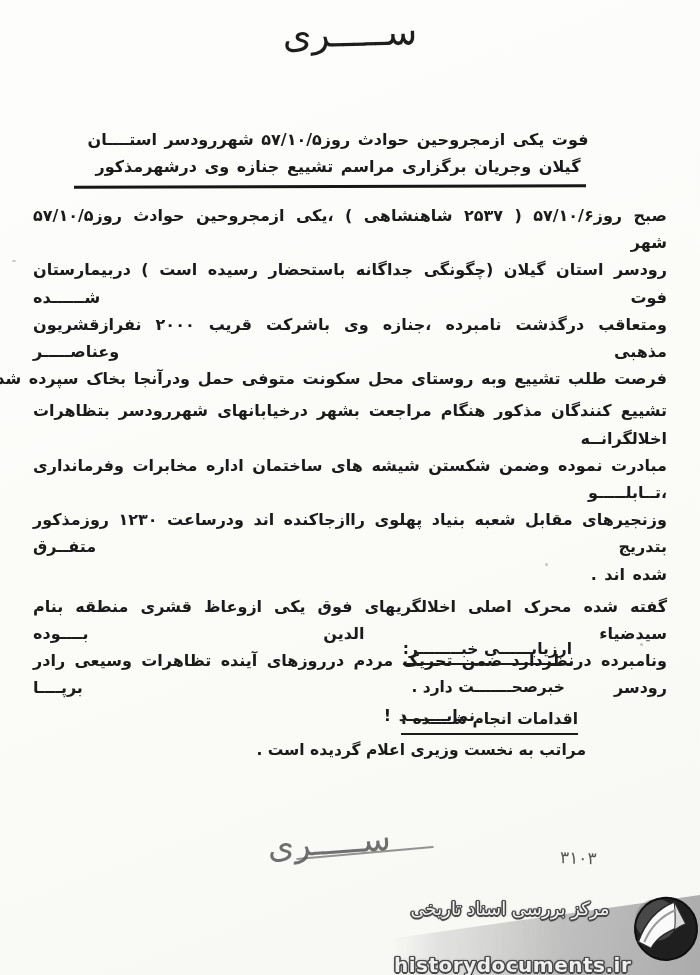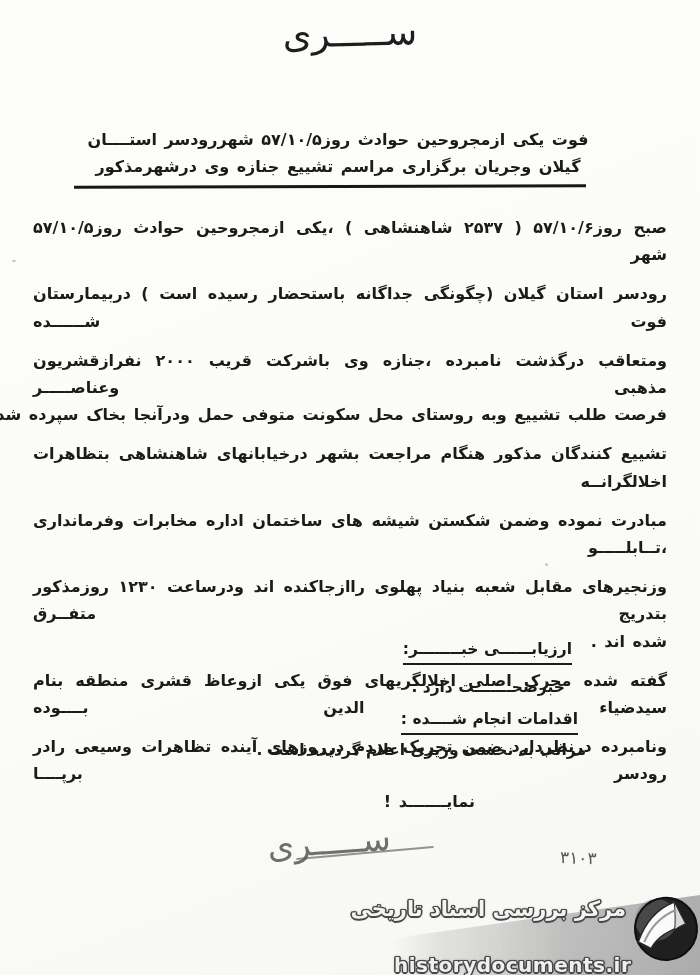--- a/index.html
+++ b/index.html
@@ -38,21 +38,21 @@
     background:#171717;transform:rotate(-0.15deg);
   }
   
   .body-text{
     position:absolute;top:202px;right:33px;width:634px;
     font-size:16px;font-weight:bold;line-height:27.2px;
     text-align:right;word-spacing:2px;
   }
   .para{margin:0 0 5px 0;}
   .bl{white-space:nowrap;}
-  .jl{white-space:normal;text-align:justify;text-align-last:justify;margin-top:12px;}
+  .jl{white-space:normal;text-align:justify;text-align-last:justify;}
   .indent-line{padding-right:192px;}
   
   .eval-line{position:absolute;font-size:15.5px;font-weight:bold;white-space:nowrap;}
   .eval-underlined{border-bottom:2.5px solid #1c1c1c;padding-bottom:5px;}
   .eval-h1{top:640px;right:128px;}
   .eval-v1{top:678px;right:135px;}
   .eval-h2{top:710px;right:122px;}
   .eval-v2{top:741px;right:114px;margin-left:32px;}
   
   .page-num{
@@ -71,21 +71,21 @@
     position:absolute;inset:0;
     clip-path:polygon(0 58%,100% 8%,100% 100%,0 100%);
     background:linear-gradient(105deg,#d2d2d2 0%,#b3b3b3 60%,#9e9e9e 100%);
     opacity:.85;
     -webkit-mask-image:linear-gradient(to right,rgba(0,0,0,0) 0,rgba(0,0,0,.55) 15%,#000 55%);
     mask-image:linear-gradient(to right,rgba(0,0,0,0) 0,rgba(0,0,0,.55) 15%,#000 55%);
   }
   .wm-logo{position:absolute;right:0;top:6px;width:70px;height:70px;transform:rotate(-6deg);}
   .wm-text{position:absolute;right:74px;top:9px;width:232px;text-align:center;}
   .wm-fa{
-    font-size:21px;font-weight:bold;color:#f4f4f4;line-height:24px;white-space:nowrap;
+    font-size:18px;font-weight:normal;color:#f4f4f4;line-height:24px;white-space:nowrap;
     text-shadow:-1.5px 0 #474747,1.5px 0 #474747,0 -1.5px #474747,0 1.5px #474747,
       -1px -1px #474747,1px 1px #474747,-1px 1px #474747,1px -1px #474747,0 0 3px #333;
   }
   .wm-url{
     direction:ltr;font-size:20px;font-weight:bold;color:#efefef;line-height:25px;
     letter-spacing:.5px;white-space:nowrap;
     text-shadow:-1.5px 0 #474747,1.5px 0 #474747,0 -1.5px #474747,0 1.5px #474747,
       -1px -1px #474747,1px 1px #474747,-1px 1px #474747,1px -1px #474747,0 0 3px #333;
     margin-top:32px;
   }
@@ -104,21 +104,21 @@
   <div class="title-underline"></div>
 
   <div class="body-text">
     <div class="para">
       <div class="bl jl">صبح روز۵۷/۱۰/۶ ( ۲۵۳۷ شاهنشاهی ) ،یکی ازمجروحین حوادث روز۵۷/۱۰/۵ شهر</div>
       <div class="bl jl">رودسر استان گیلان (چگونگی جداگانه باستحضار رسیده است ) دربیمارستان فوت شــــــده</div>
       <div class="bl jl">ومتعاقب درگذشت نامبرده ،جنازه وی باشرکت قریب ۲۰۰۰ نفرازقشریون مذهبی وعناصـــــر</div>
       <div class="bl">فرصت طلب تشییع وبه روستای محل سکونت متوفی حمل ودرآنجا بخاک سپرده شده است .</div>
     </div>
     <div class="para">
-      <div class="bl jl">تشییع کنندگان مذکور هنگام مراجعت بشهر درخیابانهای شاهنشاهی بتظاهرات اخلالگرانــه</div>
+      <div class="bl jl">تشییع کنندگان مذکور هنگام مراجعت بشهر درخیابانهای شهررودسر بتظاهرات اخلالگرانــه</div>
       <div class="bl jl">مبادرت نموده وضمن شکستن شیشه های ساختمان اداره مخابرات وفرمانداری ،تــابلـــــو</div>
       <div class="bl jl">وزنجیرهای مقابل شعبه بنیاد پهلوی راازجاکنده اند ودرساعت ۱۲۳۰ روزمذکور بتدریج متفــرق</div>
       <div class="bl">شده اند .</div>
     </div>
     <div class="para">
       <div class="bl jl">گفته شده محرک اصلی اخلالگریهای فوق یکی ازوعاظ قشری منطقه بنام سیدضیاء الدین بــــوده</div>
       <div class="bl jl">ونامبرده درنظردارد ضمن تحریک مردم درروزهای آینده تظاهرات وسیعی رادر رودسر برپــــا</div>
       <div class="bl indent-line">نمایـــــــد !</div>
     </div>
   </div>

